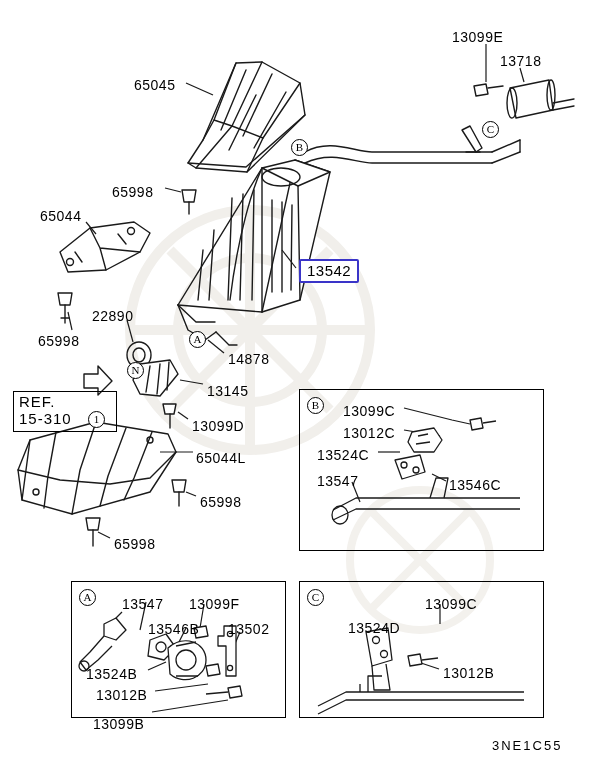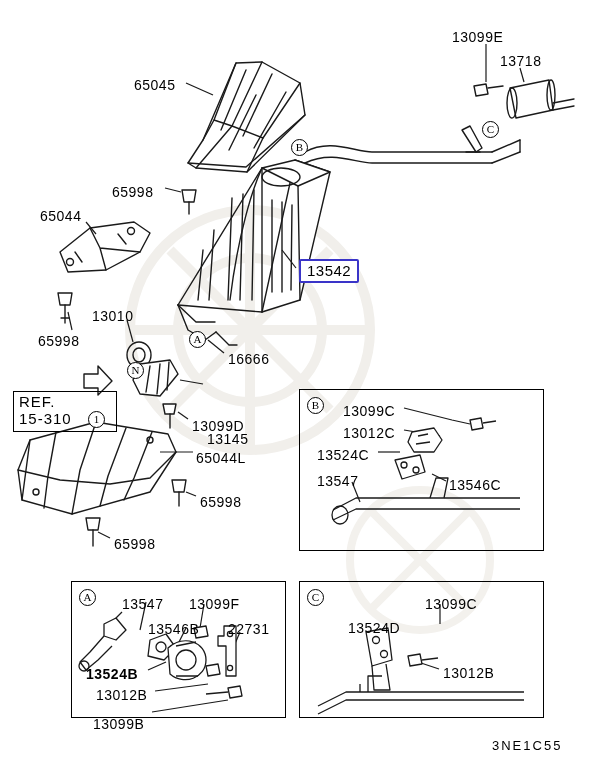--- a/index.html
+++ b/index.html
@@ -294,41 +294,41 @@
   <div class="circ" style="left:482px; top:121px;">C</div>
   <div class="circ" style="left:189px; top:331px;">A</div>
   <div class="circ" style="left:127px; top:362px;">N</div>
 
   <div class="lbl" style="left:134px; top:77px;text-align:right;">65045</div>
   <div class="lbl" style="left:452px; top:29px;">13099E</div>
   <div class="lbl" style="left:500px; top:53px;">13718</div>
   <div class="lbl" style="left:112px; top:184px;">65998</div>
   <div class="lbl" style="left:40px; top:208px;">65044</div>
   <div class="lbl" style="left:38px; top:333px;">65998</div>
-  <div class="lbl" style="left:92px; top:308px;">13010</div>
-  <div class="lbl" style="left:228px; top:351px;">16666</div>
-  <div class="lbl" style="left:207px; top:383px;margin-top:48px;">13145</div>
+  <div class="lbl" style="left:92px; top:308px;">22890</div>
+  <div class="lbl" style="left:228px; top:351px;">14878</div>
+  <div class="lbl" style="left:207px; top:383px;">13145</div>
   <div class="lbl" style="left:192px; top:418px;">13099D</div>
   <div class="lbl" style="left:196px; top:450px;">65044L</div>
   <div class="lbl" style="left:200px; top:494px;">65998</div>
   <div class="lbl" style="left:114px; top:536px;">65998</div>
 
   <div class="highlight" style="left:299px; top:259px;text-align:center;">13542</div>
 
   <div class="lbl" style="left:343px; top:403px;">13099C</div>
   <div class="lbl" style="left:343px; top:425px;">13012C</div>
   <div class="lbl" style="left:317px; top:447px;">13524C</div>
   <div class="lbl" style="left:317px; top:473px;">13547</div>
   <div class="lbl" style="left:449px; top:477px;">13546C</div>
 
   <div class="lbl" style="left:122px; top:596px;">13547</div>
   <div class="lbl" style="left:189px; top:596px;">13099F</div>
   <div class="lbl" style="left:148px; top:621px;">13546B</div>
-  <div class="lbl" style="left:228px; top:621px;">22731</div>
-  <div class="lbl" style="left:86px; top:666px;font-weight:bold;">13524B</div>
+  <div class="lbl" style="left:228px; top:621px;">13502</div>
+  <div class="lbl" style="left:86px; top:666px;">13524B</div>
   <div class="lbl" style="left:96px; top:687px;">13012B</div>
   <div class="lbl" style="left:93px; top:708px;margin-top:8px;">13099B</div>
 
   <div class="lbl" style="left:425px; top:596px;">13099C</div>
   <div class="lbl" style="left:348px; top:620px;text-align:center;">13524D</div>
   <div class="lbl" style="left:443px; top:665px;">13012B</div>
 
   <div class="lbl code" style="left:492px; top:738px;text-align:right;">3NE1C55</div>
 
 </div>

